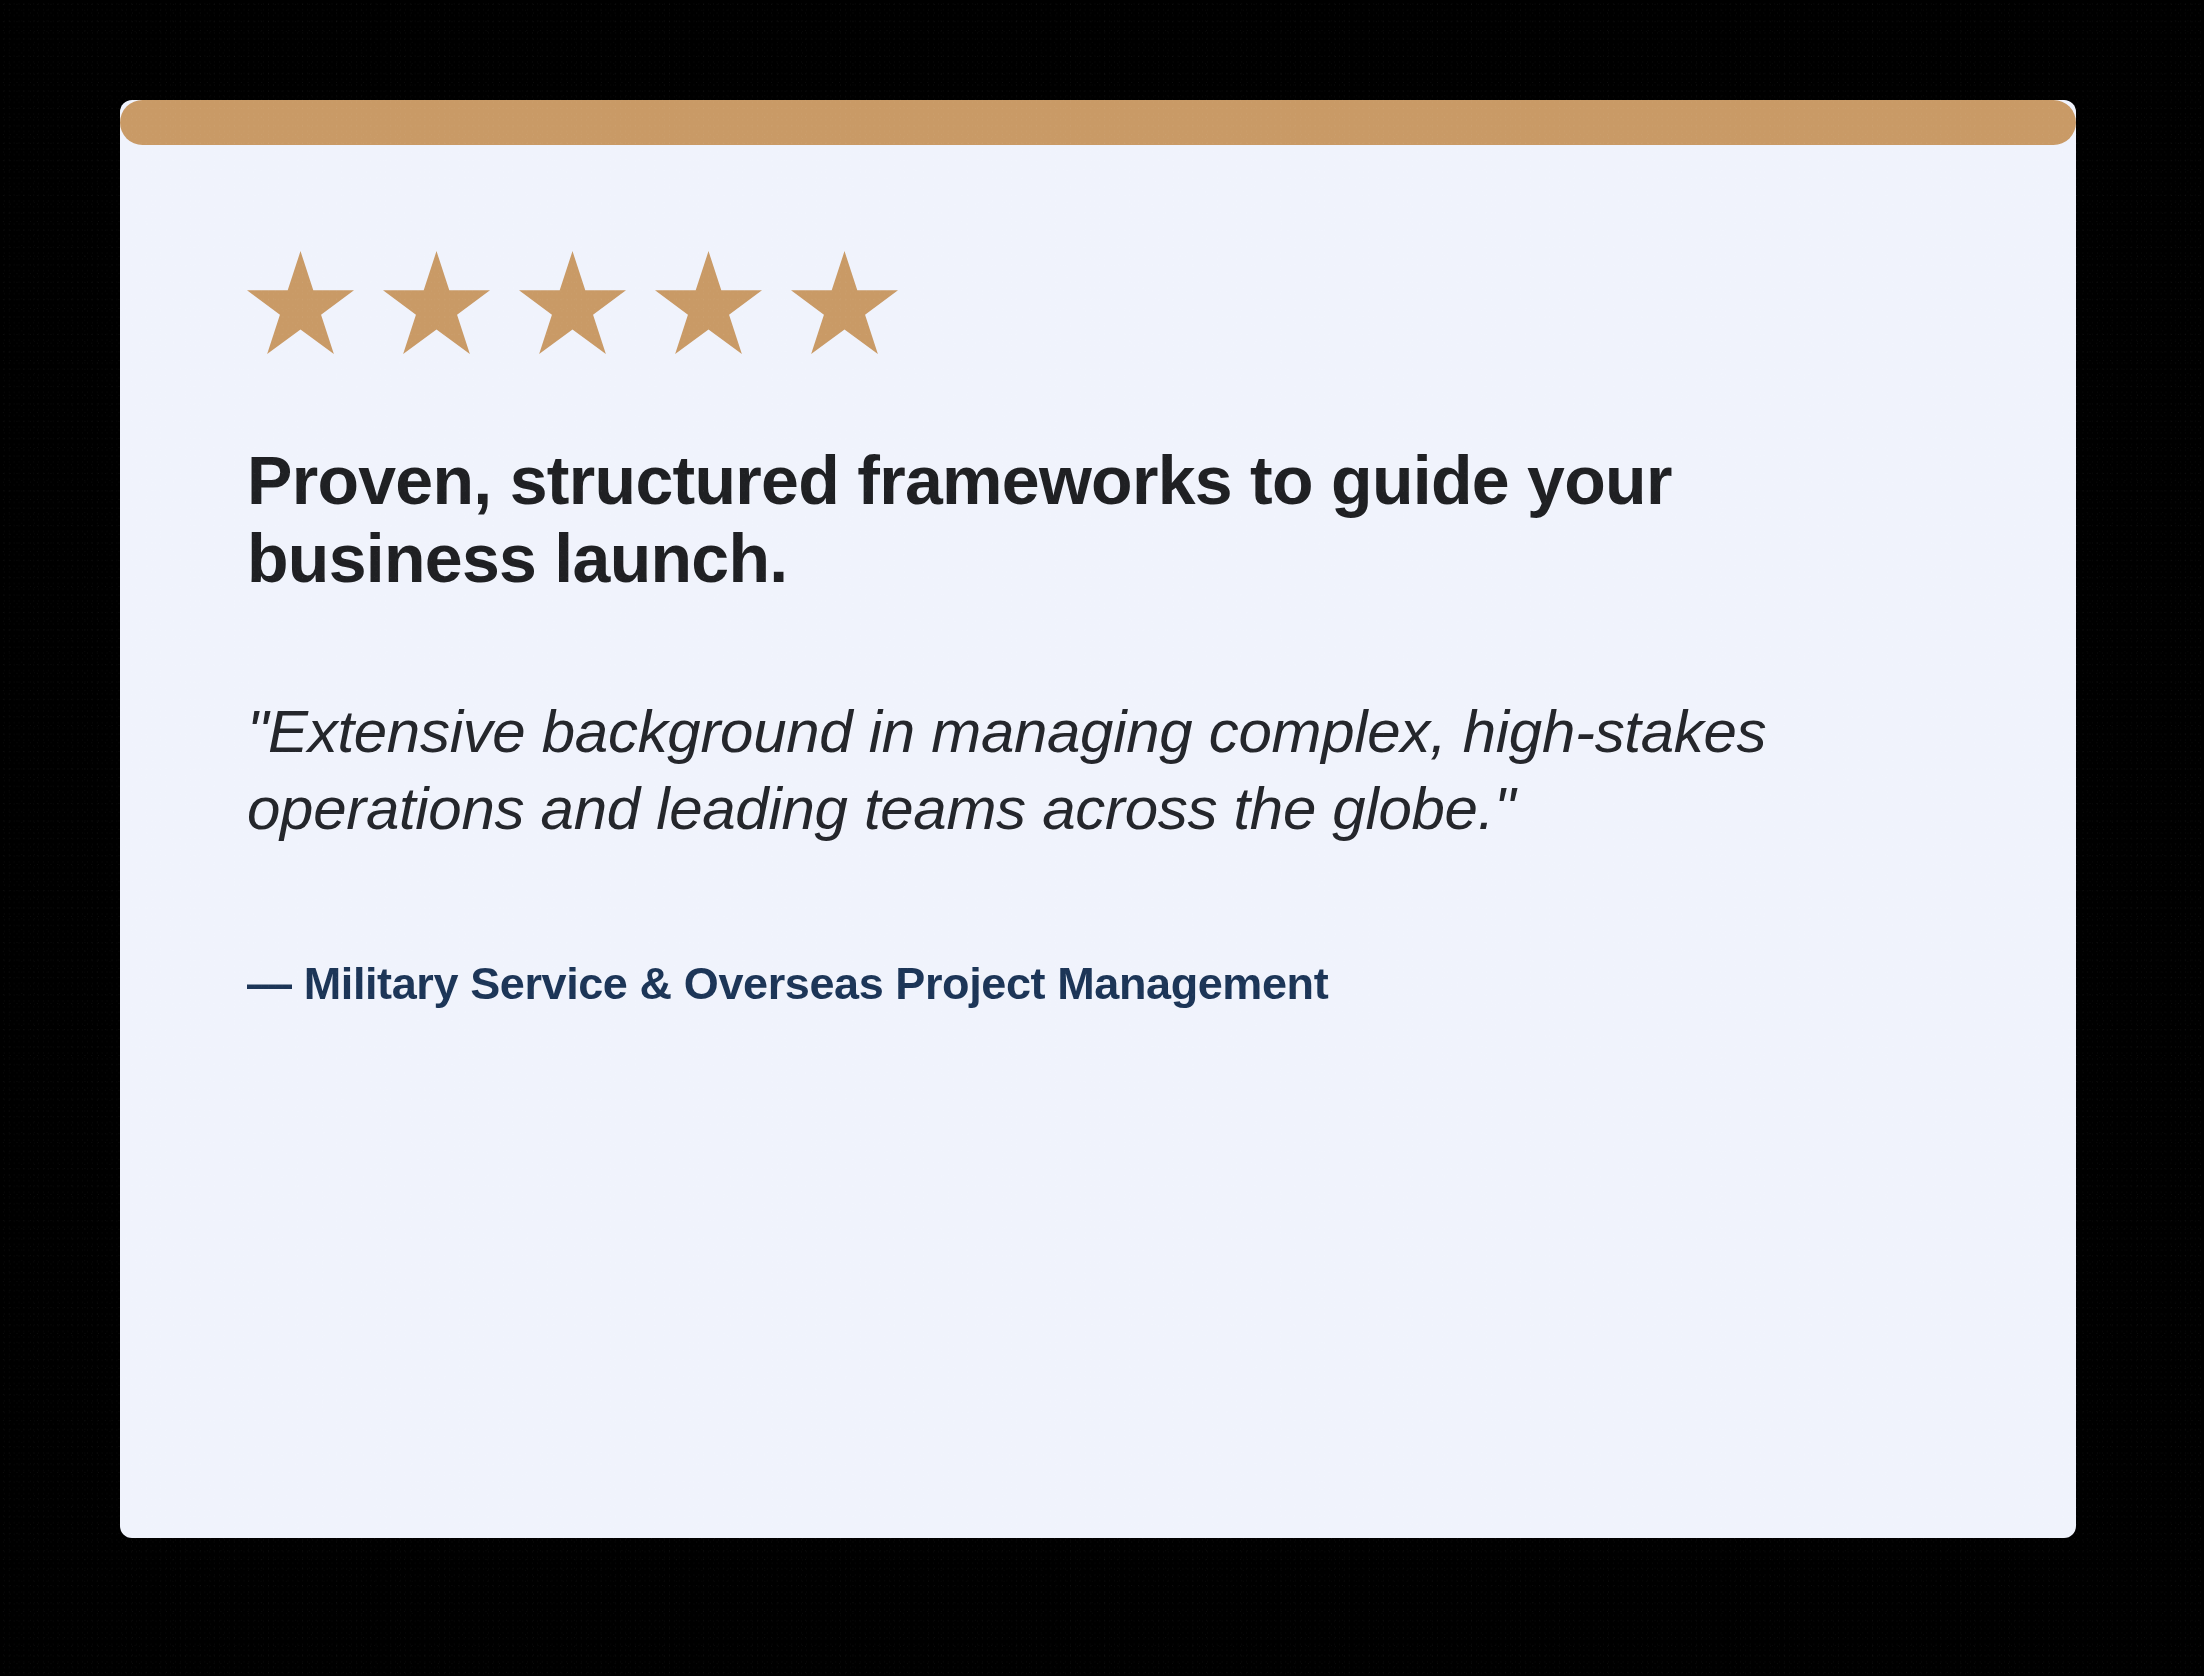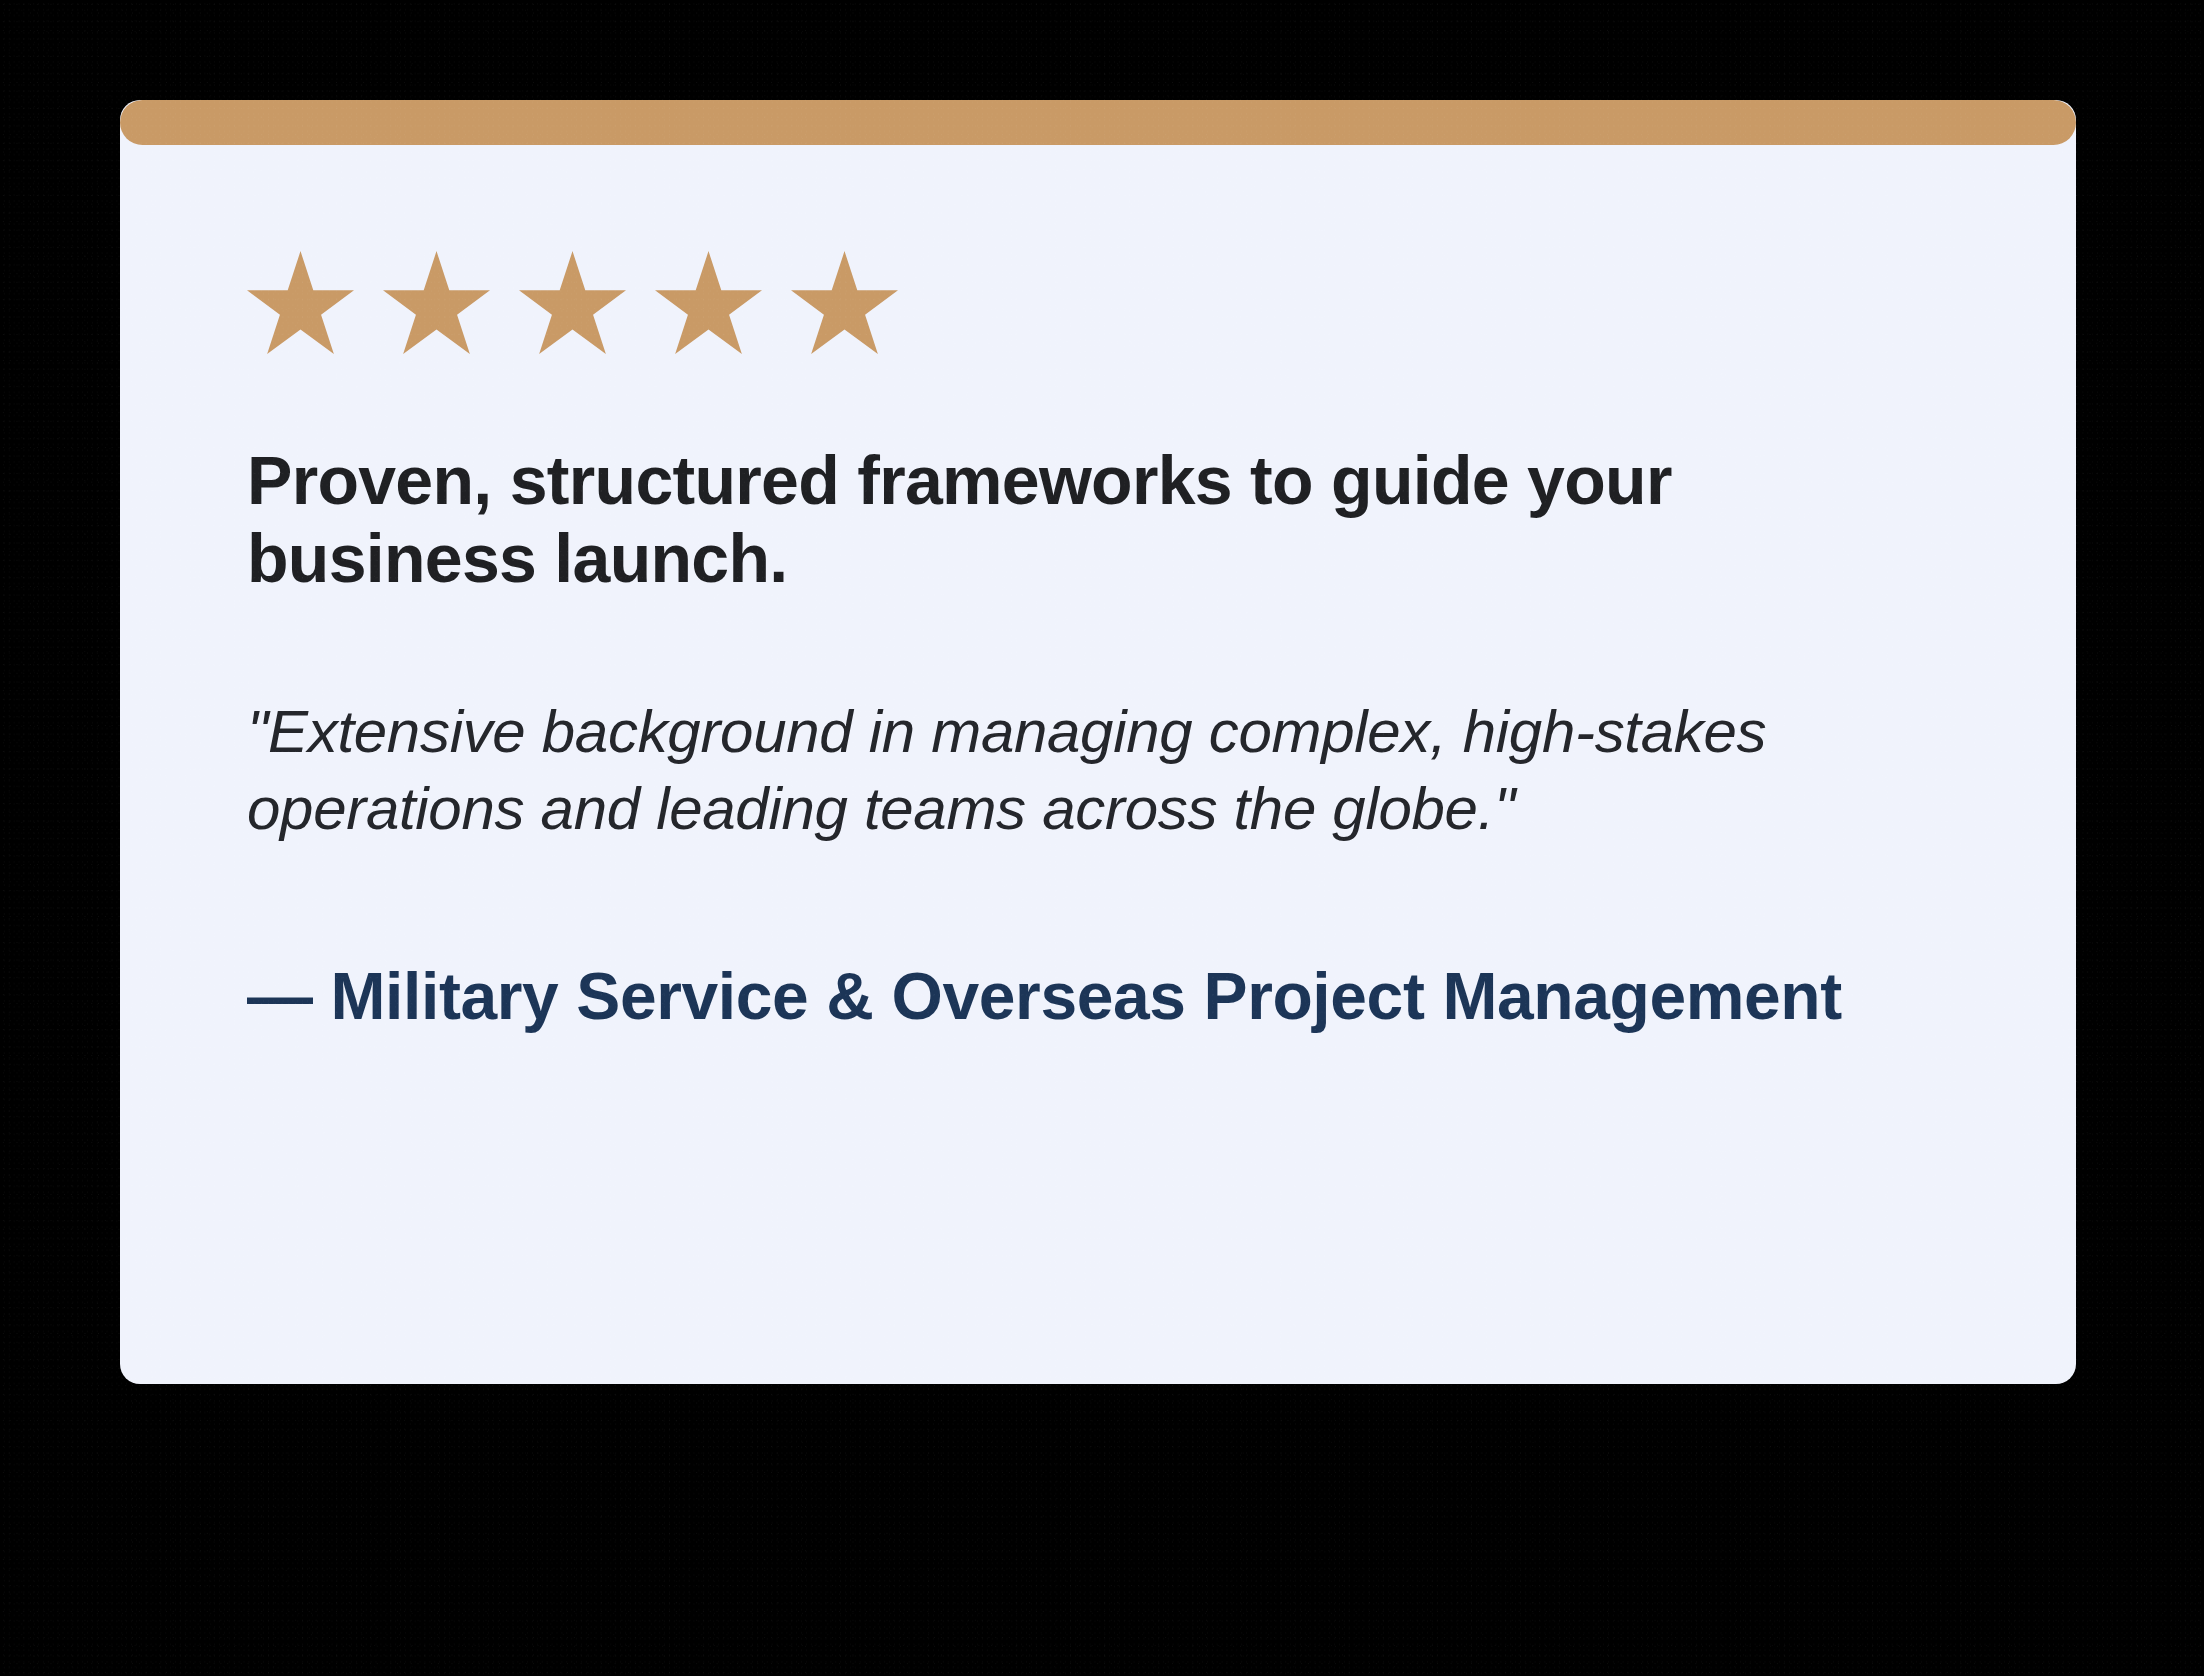--- a/index.html
+++ b/index.html
@@ -28,23 +28,23 @@
     background-size: 6.8px 8.7px, 12.6px 10.7px, 4.9px 5.8px;
     background-position: 0 0, 2.9px 4.9px, 1.9px 1px;
     z-index: 5;
   }
 
   #testimonial-card {
     position: absolute;
     left: 120px;
     top: 100px;
     width: 1956px;
-    height: 1284px;
+    height: 1438px;
     background: #f0f3fc;
-    border-radius: 20px;
+    border-radius: 12px;
     z-index: 2;
     overflow: hidden;
   }
 
   #accent-bar {
     position: absolute;
     left: 0;
     top: 0;
     width: 1956px;
     height: 45px;
@@ -88,21 +88,21 @@
     font-style: italic;
     font-weight: 400;
     line-height: 1.28;
     letter-spacing: -0.3px;
     color: #24262b;
     max-width: 1669px;
   }
 
   #attribution {
     margin: 109px 0 0 0;
-    font-size: 66px;
+    font-size: 45px;
     font-weight: 700;
     line-height: 1.2;
     letter-spacing: -0.4px;
     color: #1c3557;
     max-width: 1650px;
   }
 </style>
 </head>
 <body>
 

